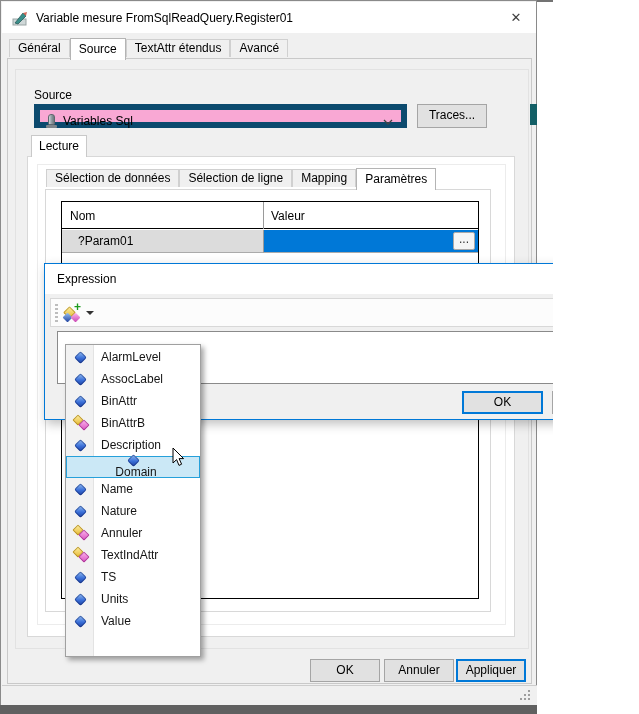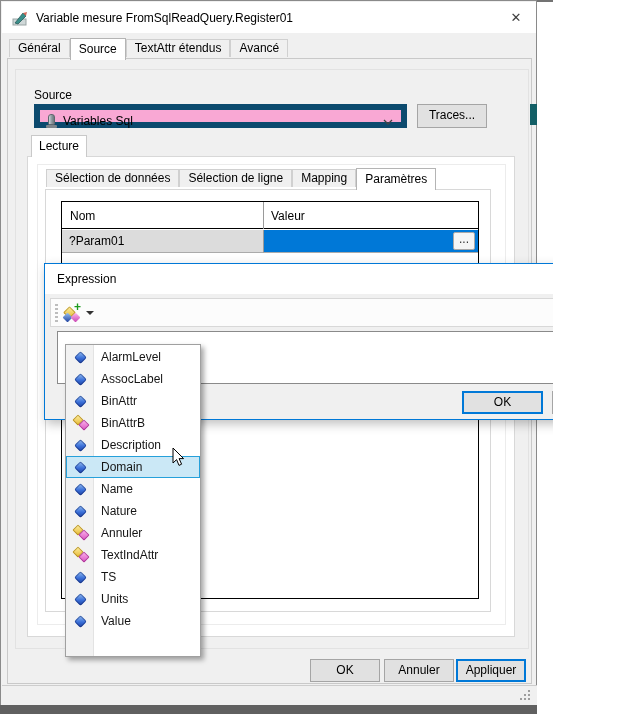--- a/index.html
+++ b/index.html
@@ -49,21 +49,21 @@
   .traces-btn{left:416px;top:103px;width:70px;height:24px;line-height:21px;}
 
   
   .tbl{left:60px;top:200px;width:418px;height:398px;background:#fff;border:1px solid #000;}
   .tbl-head{position:absolute;left:0;top:0;width:100%;height:27px;border-bottom:1px solid #000;background:#fff;}
   .col-div{position:absolute;left:201px;top:0;width:1px;height:27px;background:#9a9a9a;}
   .h-nom{position:absolute;left:8px;top:7px;}
   .h-val{position:absolute;left:209px;top:7px;}
   .tbl-row{position:absolute;left:0;top:28px;width:100%;height:23px;}
   .cell-nom{position:absolute;left:0;top:0;width:202px;height:23px;background:#dcdcdc;
-            border-right:1px solid #9a9a9a;border-bottom:1px solid #ababab;padding:4px 0 0 7px;}
+            border-right:1px solid #9a9a9a;border-bottom:1px solid #ababab;padding:4px 0 0 16px;}
   .cell-val{position:absolute;left:202px;top:0;right:0;height:23px;background:#0078d7;border-bottom:1px solid #ababab;}
   .ellipsis-btn{position:absolute;right:3px;top:2px;width:22px;height:18px;background:#f5f5f5;
                 border:1px solid #a8a8a8;border-radius:2px;text-align:center;line-height:12px;color:#333;}
 
   
   .footer-btn{width:70px;top:658px;}
   .ok-main{left:309px;}
   .cancel-main{left:383px;}
   .apply-main{left:455px;}
   .statusbar{left:1px;top:684px;width:535px;height:21px;background:#f0f0f0;border-top:1px solid #cdcdcd;}
@@ -84,21 +84,21 @@
   .expr-textarea{position:absolute;left:12px;top:67px;width:571px;height:53px;background:#fff;border:1px solid #8a8a8a;}
   .ok-expr{position:absolute;left:417px;top:127px;width:81px;}
   .cancel-expr{position:absolute;left:507px;top:127px;width:76px;}
 
   
   .menu{left:65px;top:344px;width:136px;height:313px;background:#fff;border:1px solid #a0a0a0;
         box-shadow:3px 3px 5px rgba(0,0,0,.35);z-index:30;}
   .menu-gutter{position:absolute;left:0;top:0;bottom:0;width:28px;background:#f2f2f2;border-right:1px solid #e3e3e3;}
   .menu-items{position:absolute;left:0;top:1px;width:100%;}
   .mi{position:relative;height:22px;display:flex;align-items:center;}
-  .mi.selected{background:#cbe8f6;box-shadow:inset 0 0 0 1px #26a0da;}
+  .mi.selected{background:#cbe8f6;box-shadow:inset 0 0 0 1px #26a0da;flex-direction:column;}
   .mi-icon{width:29px;display:flex;justify-content:center;align-items:center;}
   .mi-label{margin-left:6px;color:#151515;white-space:nowrap;}
 
   
   .dmd{width:9px;height:9px;transform:rotate(45deg);border-radius:2px;
        background:linear-gradient(135deg,#9cc5f3 0%,#3a6fd8 55%,#1c3f9e 100%);
        box-shadow:inset 0 0 0 1px rgba(20,40,110,.55);}
   .dual{position:relative;width:16px;height:14px;}
   .dy{position:absolute;left:1px;top:0;width:8px;height:8px;transform:rotate(45deg);border-radius:1px;
       background:linear-gradient(135deg,#fff2a8,#e5b62e);box-shadow:inset 0 0 0 1px rgba(150,110,10,.6);}

